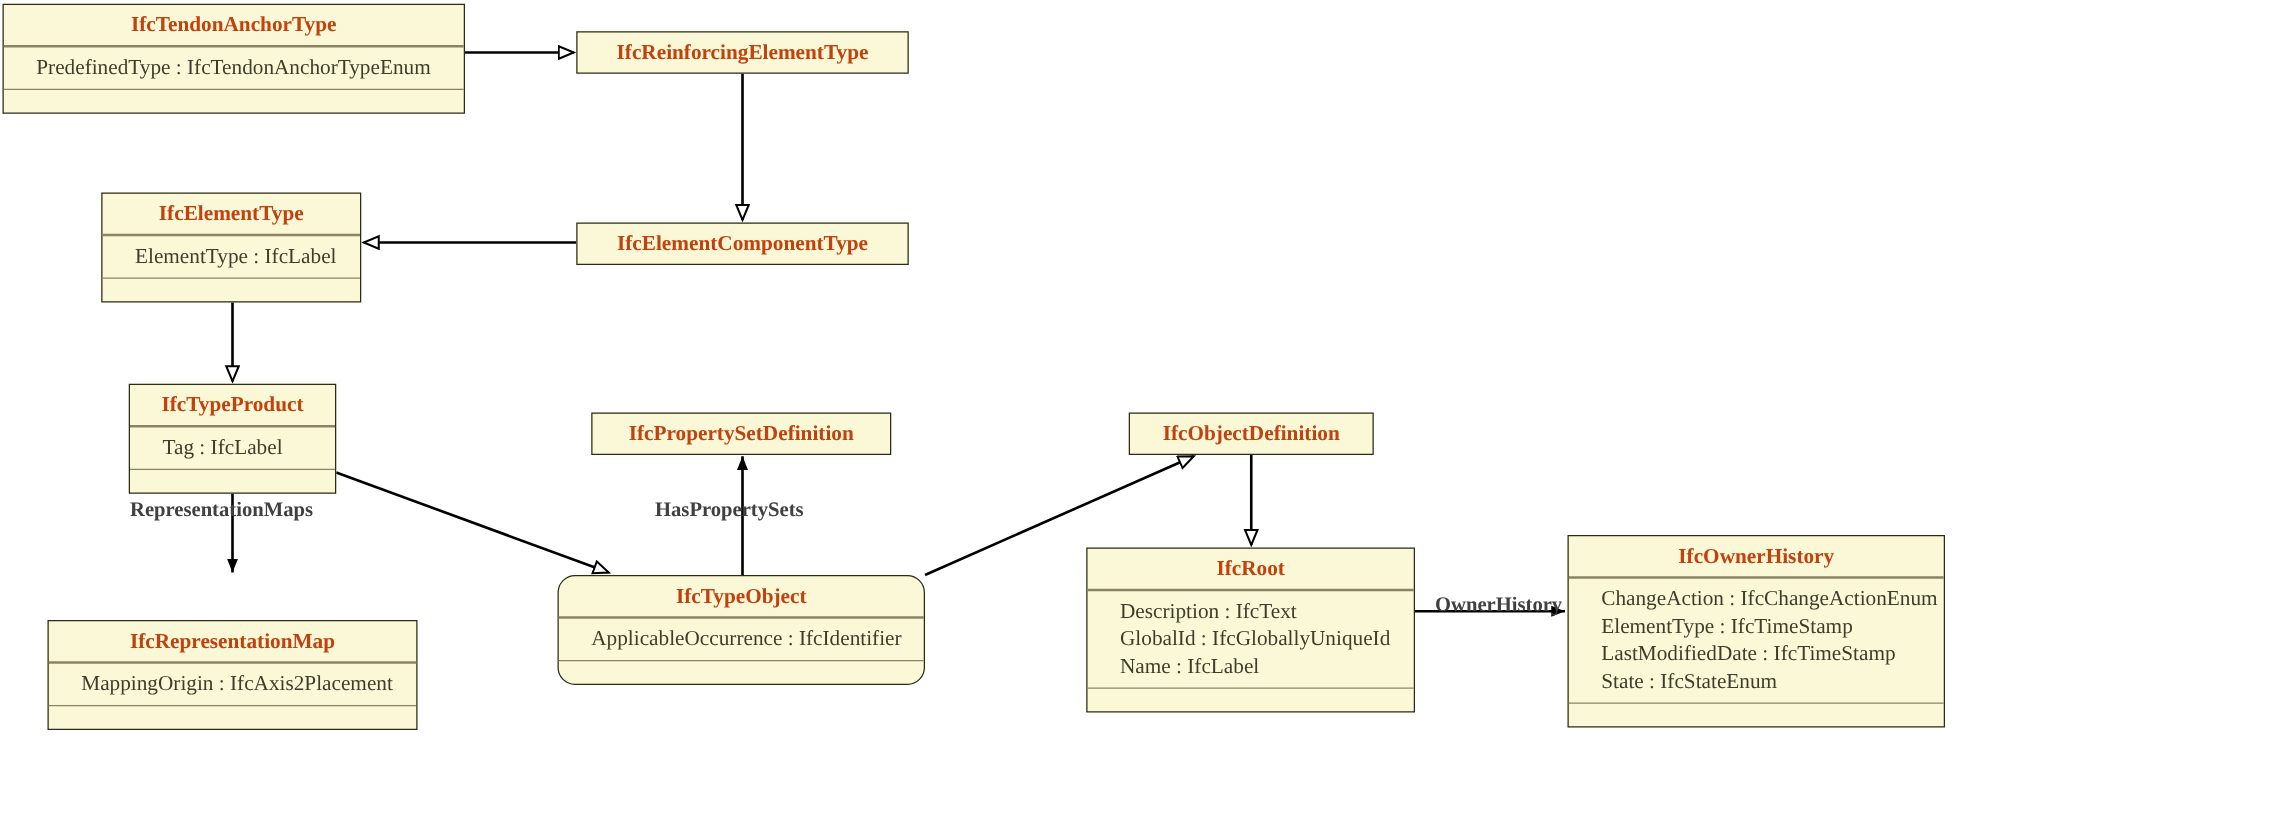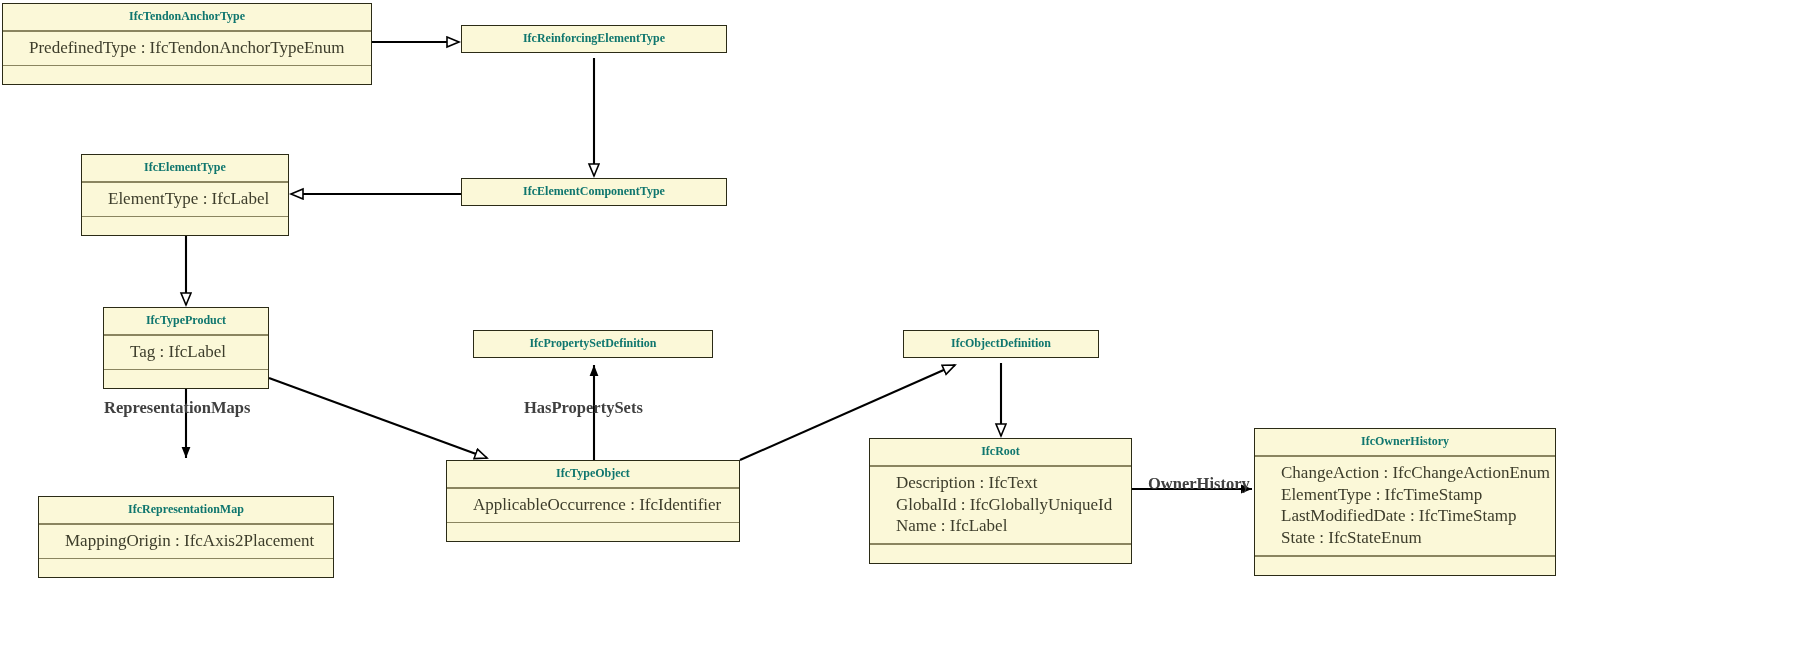--- a/index.html
+++ b/index.html
@@ -28,22 +28,22 @@
     position: absolute;
     box-sizing: border-box;
     background: #FBF8D8;
     border: 1.6px solid #2b2b16;
     z-index: 5;
   }
   .uml-name {
     box-sizing: border-box;
     text-align: center;
     font-weight: bold;
-    font-size: 12px;
-    color: #0f766e;
+    font-size: 17px;
+    color: #c2410c;
     padding: 5px 12px 6px 12px;
     line-height: 1.25;
     white-space: nowrap;
   }
   .uml-sep {
     height: 1.6px;
     background: #8a8560;
     width: 100%;
   }
   .uml-attrs {
@@ -181,21 +181,21 @@
   <div class="uml-class" style="left:38px; top:460px; width:296px;margin-top:36px;">
     <div class="uml-name">IfcRepresentationMap</div>
     <div class="uml-sep"></div>
     <div class="uml-attrs">
       <div class="uml-attr">MappingOrigin : IfcAxis2Placement</div>
     </div>
     <div class="uml-sep"></div>
     <div class="uml-ops"></div>
   </div>
 
-  <div class="uml-class" style="left:446px; top:460px; width:294px;">
+  <div class="uml-class" style="left:446px; top:460px; width:294px;border-radius:14px;">
     <div class="uml-name">IfcTypeObject</div>
     <div class="uml-sep"></div>
     <div class="uml-attrs">
       <div class="uml-attr">ApplicableOccurrence : IfcIdentifier</div>
     </div>
     <div class="uml-sep"></div>
     <div class="uml-ops"></div>
   </div>
 
   <div class="uml-class" style="left:869px; top:438px; width:263px;">

